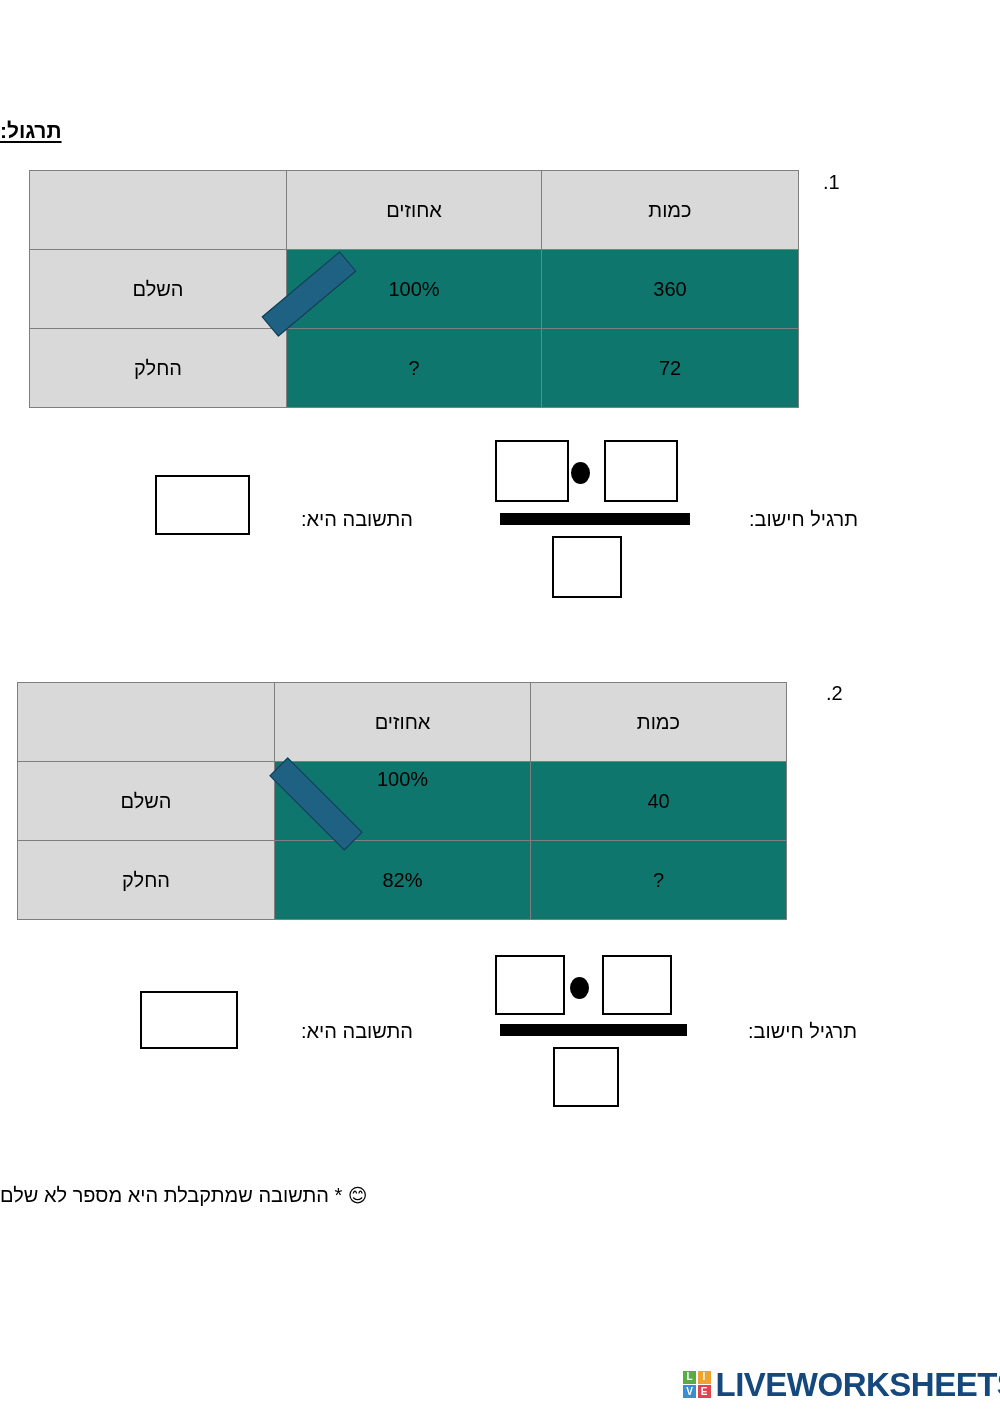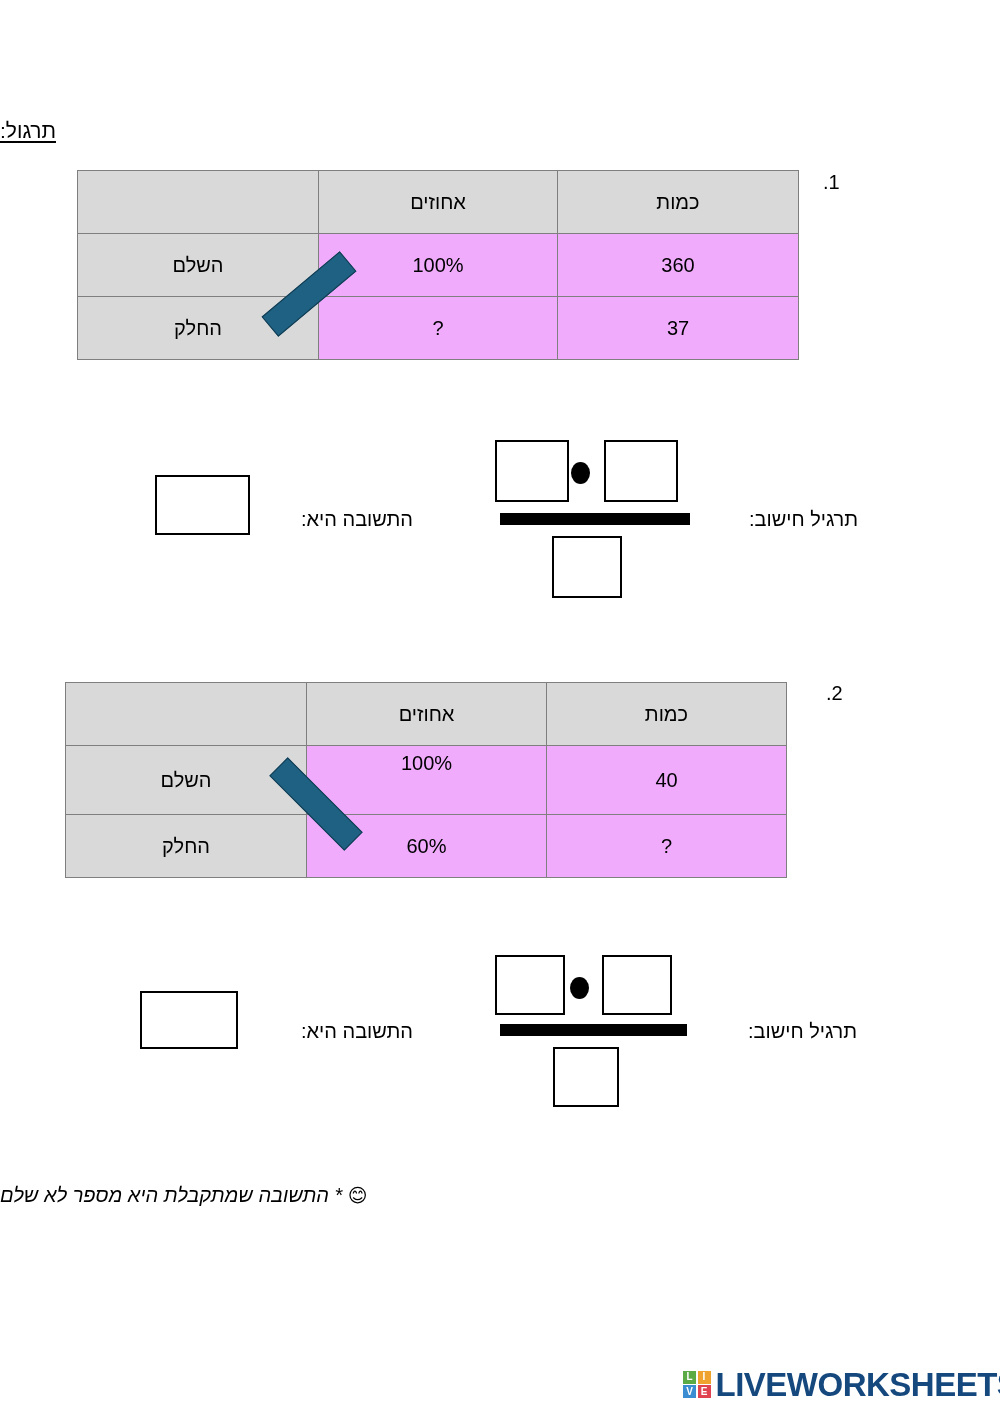--- a/index.html
+++ b/index.html
@@ -20,21 +20,21 @@
   .abs { position: absolute; }
 
   
   #worksheet-title {
     left: 0; right: 55px;
     top: 118px;
     text-align: left;
     direction: rtl;
     font-size: 21px;
     line-height: 26px;
-    font-weight: 400;
+    font-weight: 700;
   }
   #worksheet-title span {
     text-decoration: underline;
     text-underline-offset: 3px;
   }
 
   
   .ex-number {
     font-size: 20px;
     line-height: 24px;
@@ -48,28 +48,28 @@
     border-collapse: collapse;
     table-layout: fixed;
     direction: rtl;
     background: #ffffff;
   }
   .pct-table td {
     border: 1px solid #7f7f7f;
     text-align: center;
     vertical-align: middle;
     font-size: 20px;
-    padding: 0;
+    padding: 8px;
   }
   .pct-table .hdr td {
     background: #d9d9d9;
     height: 62px;
   }
   .pct-table .body-row td {
-    background: #f0abfc;
+    background: #0f766e;
     height: 62px;
   }
   .pct-table td.label-col {
     background: #d9d9d9;
   }
   .pct-table td.top-align {
     vertical-align: top;
     padding-top: 6px;
   }
 
@@ -102,21 +102,20 @@
     border-radius: 50%;
   }
 
   
   #footnote {
     direction: rtl;
     text-align: right;
     font-size: 20px;
     line-height: 26px;
     white-space: nowrap;
-    font-style: italic;
   }
   #footnote .emoji { font-size: 19px; }
 
   
   #lw-logo {
     position: absolute;
     left: 683px;
     top: 1368px;
     display: flex;
     align-items: center;
@@ -164,21 +163,21 @@
         <td style="width:240px;">כמות</td>
         <td style="width:238px;">אחוזים</td>
         <td style="width:240px;"></td>
       </tr>
       <tr class="body-row">
         <td>360</td>
         <td>100%</td>
         <td class="label-col">השלם</td>
       </tr>
       <tr class="body-row">
-        <td>37</td>
+        <td>72</td>
         <td>?</td>
         <td class="label-col">החלק</td>
       </tr>
     </tbody>
   </table>
 </div>
 
 <div class="slash-bar" style="left: 258px; top: 281px; width: 102px; height: 26px; transform: rotate(-40deg); background: rgb(31, 97, 130); border-color: rgb(18, 60, 82);"></div>
 
 <div class="abs calc-label" style="left:718px; top:507px; width:140px;">תרגיל חישוב:</div>
@@ -202,21 +201,21 @@
         <td style="width:239px;">אחוזים</td>
         <td style="width:240px;"></td>
       </tr>
       <tr class="body-row">
         <td>40</td>
         <td class="top-align">100%</td>
         <td class="label-col">השלם</td>
       </tr>
       <tr class="body-row">
         <td>?</td>
-        <td>60%</td>
+        <td>82%</td>
         <td class="label-col">החלק</td>
       </tr>
     </tbody>
   </table>
 </div>
 
 <div class="slash-bar" style="left: 263px; top: 791px; width: 106px; height: 26px; transform: rotate(45deg); background: rgb(31, 97, 130); border-color: rgb(18, 60, 82);"></div>
 
 <div class="abs calc-label" style="left:717px; top:1019px; width:140px;">תרגיל חישוב:</div>
 

